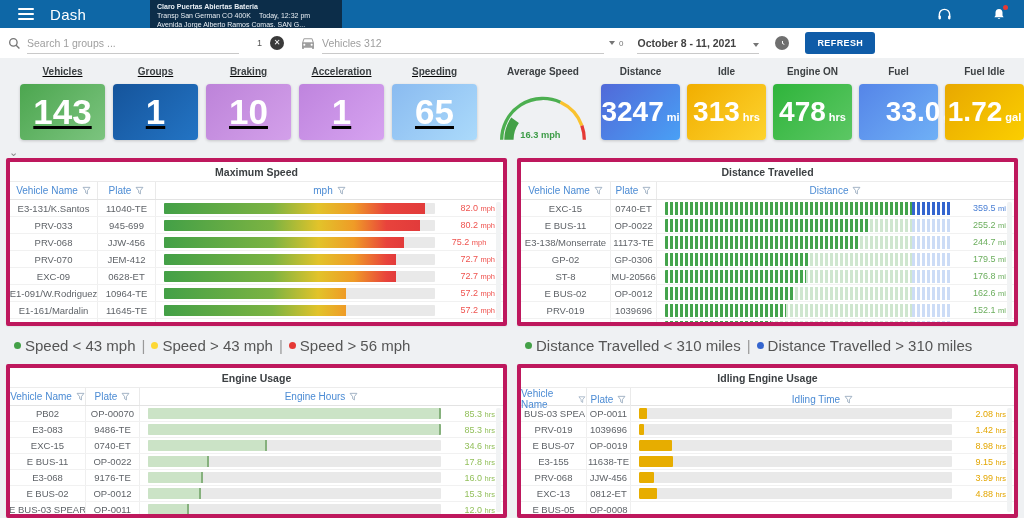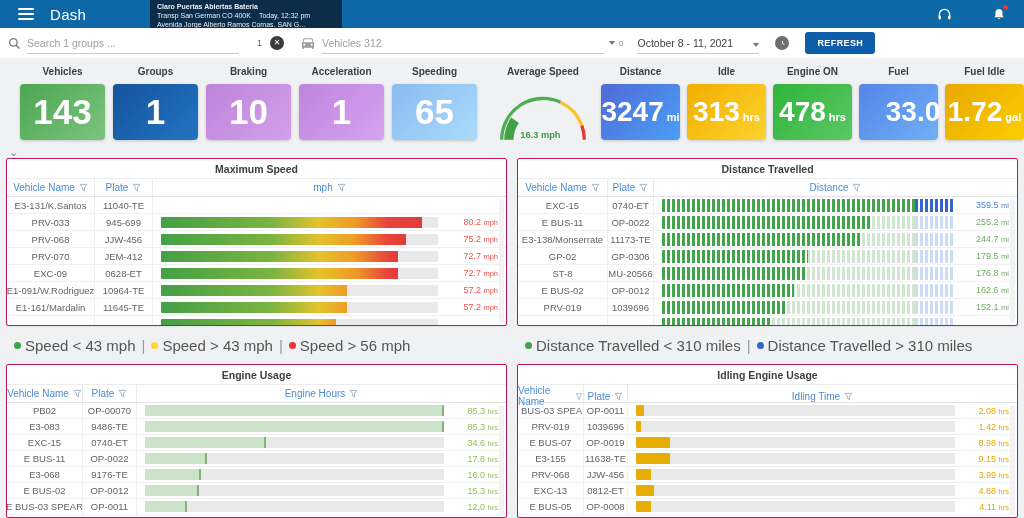--- a/index.html
+++ b/index.html
@@ -22,41 +22,41 @@
   
   .filterbar { position:absolute; top:28px; left:0; right:0; height:30px; background:#fff; display:flex; align-items:center; padding-left:8px; z-index:4; }
   .f-underline { border-bottom:1px solid #c9c9c9; height:21px; display:flex; align-items:flex-end; padding-bottom:4px; font-size:10.5px; color:#9e9e9e; }
   .search-field { width:212px; margin-left:6px; }
   .badge-1 { font-size:9px; color:#555; margin-left:18px; }
   .clear-btn { width:14px; height:14px; border-radius:50%; background:#3a3a3a; color:#fff; font-size:8px; line-height:1; display:flex; align-items:center; justify-content:center; margin-left:8px; cursor:pointer; }
   .car-wrap { margin-left:16px; display:flex; align-items:center; }
   .veh-field { width:282px; margin-left:6px; }
   .caret { width:0; height:0; border-left:3.5px solid transparent; border-right:3.5px solid transparent; border-top:4px solid #757575; margin-left:5px; }
   .cnt0 { font-size:8px; color:#757575; margin-left:4px; }
-  .date-field { width:122px; margin-left:14px; color:#424242; display:flex; justify-content:space-between; align-items:flex-end; }
+  .date-field { width:122px; margin-left:14px; color:#424242; display:flex; justify-content:space-between; align-items:flex-end;font-weight:bold; }
   .clock-btn { width:14px; height:14px; border-radius:50%; background:#6f6f6f; margin-left:16px; display:flex; align-items:center; justify-content:center; cursor:pointer; }
   .refresh-btn { margin-left:16px; background:#0f5ca8; color:#fff; font-size:9px; font-weight:bold; letter-spacing:.4px; padding:6px 12px; border:none; border-radius:3px; cursor:pointer; }
 
   
   .kpi-section { position:absolute; top:58px; left:0; right:0; height:92px; padding:8px 0 0 20px; display:flex; align-items:flex-start; }
   .kpi { display:flex; flex-direction:column; align-items:center; }
-  .kpi-l { width:85px; margin-right:8px; }
+  .kpi-l { width:85px; margin-right:8px;text-decoration:underline; }
   .kpi-r { width:79px; margin-right:7px; }
   .kpi-label { font-size:10px; font-weight:bold; color:#3c4043; margin-bottom:7px; white-space:nowrap; }
   .kpi-card { width:100%; height:56px; border-radius:4px; display:flex; align-items:center; justify-content:center; color:#fff; box-shadow:0 1px 3px rgba(0,0,0,.18); cursor:pointer; }
   .kpi-vwrap { display:flex; align-items:baseline; }
   .kpi-l .num { font-size:35px; font-weight:bold; }
   .kpi-r .num { font-size:28px; font-weight:bold; }
   .unit { font-size:11px; font-weight:bold; margin-left:3px; }
   .kpi-gauge { flex:1; display:flex; flex-direction:column; align-items:center;text-align:right; }
   .collapse-chevron { position:absolute; top:147px; left:9px; color:#888; font-size:11px; line-height:1; cursor:pointer; }
 
   
   .charts { position:absolute; top:158px; left:6px; right:6px; bottom:0; display:grid; grid-template-columns:1fr 1fr; grid-template-rows:168px 38px 1fr; column-gap:10px; }
-  .panel { background:#fff; border:1px solid #be185d; border-radius:2px; box-shadow:0 1px 2px rgba(0,0,0,.06); overflow:hidden; position:relative; }
+  .panel { background:#fff; border:4px solid #be185d; border-radius:2px; box-shadow:0 1px 2px rgba(0,0,0,.06); overflow:hidden; position:relative; }
   .panel-title { height:20px; display:flex; align-items:center; justify-content:center; font-size:10.5px; font-weight:bold; color:#3c4043; border-bottom:1px solid #ececec; }
   .t-head { display:grid; height:18px; border-bottom:1px solid #e3e3e3; }
   .th { display:flex; align-items:center; justify-content:center; gap:4px; font-size:10px; color:#4b8bd4; border-right:1px solid #eaeaea; cursor:pointer; }
   .th:last-child { border-right:none; }
   .t-body { overflow:hidden; }
   .t-row { display:grid; height:17px; border-bottom:1px solid #f1f1f1; }
   .panel.b .t-row { height:16px; }
   .td { display:flex; align-items:center; justify-content:center; font-size:9.5px; color:#5f6368; border-right:1px solid #efefef; overflow:hidden; white-space:nowrap; }
   .bar-cell { justify-content:flex-start; padding:0 8px; gap:8px; border-right:none; }
   .track { flex:1; height:11px; background:#e9e9e9; border-radius:1px; position:relative; overflow:hidden; }
@@ -274,39 +274,45 @@
           <span>mph</span>
           <svg width="9" height="9" viewBox="0 0 10 10">
             <path d="M1.2 1.5h7.6L6 5.2v3.6L4 7.4V5.2z" fill="none" stroke="#8fa3b8" stroke-width="0.9" stroke-linejoin="round"></path>
           </svg>
         </div>
       </div>
     <div class="t-body" style="height:130px">
         <div class="t-row">
           <div class="td">E3-131/K.Santos</div>
           <div class="td">11040-TE</div>
+          <div class="td bar-cell">
+            <div class="track">
+              <div class="fill" style="width: 96.4706%; background: linear-gradient(90deg, rgb(67, 160, 71) 0%, rgb(124, 179, 66) 41.5%, rgb(226, 195, 42) 59.1%, rgb(239, 155, 39) 72.6%, rgb(232, 67, 60) 85%, rgb(226, 59, 59) 100%);"></div>
+            </div>
+            <span class="val" style="color: rgb(239, 83, 79);"><span>82.0 </span><span class="vu">mph</span></span>
+          </div>
         </div>
         <div class="t-row">
           <div class="td">PRV-033</div>
           <div class="td">945-699</div>
           <div class="td bar-cell">
             <div class="track">
               <div class="fill" style="width: 94.3529%; background: linear-gradient(90deg, rgb(67, 160, 71) 0%, rgb(124, 179, 66) 42.4%, rgb(226, 195, 42) 60.4%, rgb(239, 155, 39) 74.2%, rgb(232, 67, 60) 86.9%, rgb(226, 59, 59) 100%);"></div>
             </div>
             <span class="val" style="color: rgb(239, 83, 79);"><span>80.2 </span><span class="vu">mph</span></span>
           </div>
         </div>
         <div class="t-row">
           <div class="td">PRV-068</div>
           <div class="td">JJW-456</div>
           <div class="td bar-cell">
             <div class="track">
               <div class="fill" style="width: 88.4706%; background: linear-gradient(90deg, rgb(67, 160, 71) 0%, rgb(124, 179, 66) 45.2%, rgb(226, 195, 42) 64.4%, rgb(239, 155, 39) 79.1%, rgb(232, 67, 60) 92.7%, rgb(226, 59, 59) 100%);"></div>
             </div>
-            <span class="val" style="color: rgb(239, 83, 79);"><span>75.2 </span><span class="vu">mph</span></span>
+            <span class="val" style="color: rgb(239, 83, 79); text-align: center;"><span>75.2 </span><span class="vu">mph</span></span>
           </div>
         </div>
         <div class="t-row">
           <div class="td">PRV-070</div>
           <div class="td">JEM-412</div>
           <div class="td bar-cell">
             <div class="track">
               <div class="fill" style="width: 85.5294%; background: linear-gradient(90deg, rgb(67, 160, 71) 0%, rgb(124, 179, 66) 46.8%, rgb(226, 195, 42) 66.6%, rgb(239, 155, 39) 81.8%, rgb(232, 67, 60) 95.9%, rgb(226, 59, 59) 100%);"></div>
             </div>
             <span class="val" style="color: rgb(239, 83, 79);"><span>72.7 </span><span class="vu">mph</span></span>
@@ -682,23 +688,17 @@
           <div class="td bar-cell">
             <div class="track">
               <div class="fill fi" style="width: 5.72098%;"></div>
             </div>
             <span class="val" style="color: rgb(227, 166, 0);"><span>4.88 </span><span class="vu">hrs</span></span>
           </div>
         </div>
         <div class="t-row">
           <div class="td">E BUS-05</div>
           <div class="td">OP-0008</div>
-          <div class="td bar-cell">
-            <div class="track">
-              <div class="fill fi" style="width: 4.81829%;"></div>
-            </div>
-            <span class="val" style="color: rgb(227, 166, 0);"><span>4.11 </span><span class="vu">hrs</span></span>
-          </div>
         </div>
       </div>
     <div class="scrolltrack"></div>
   </div>
 </div>
 
 </body></html>

